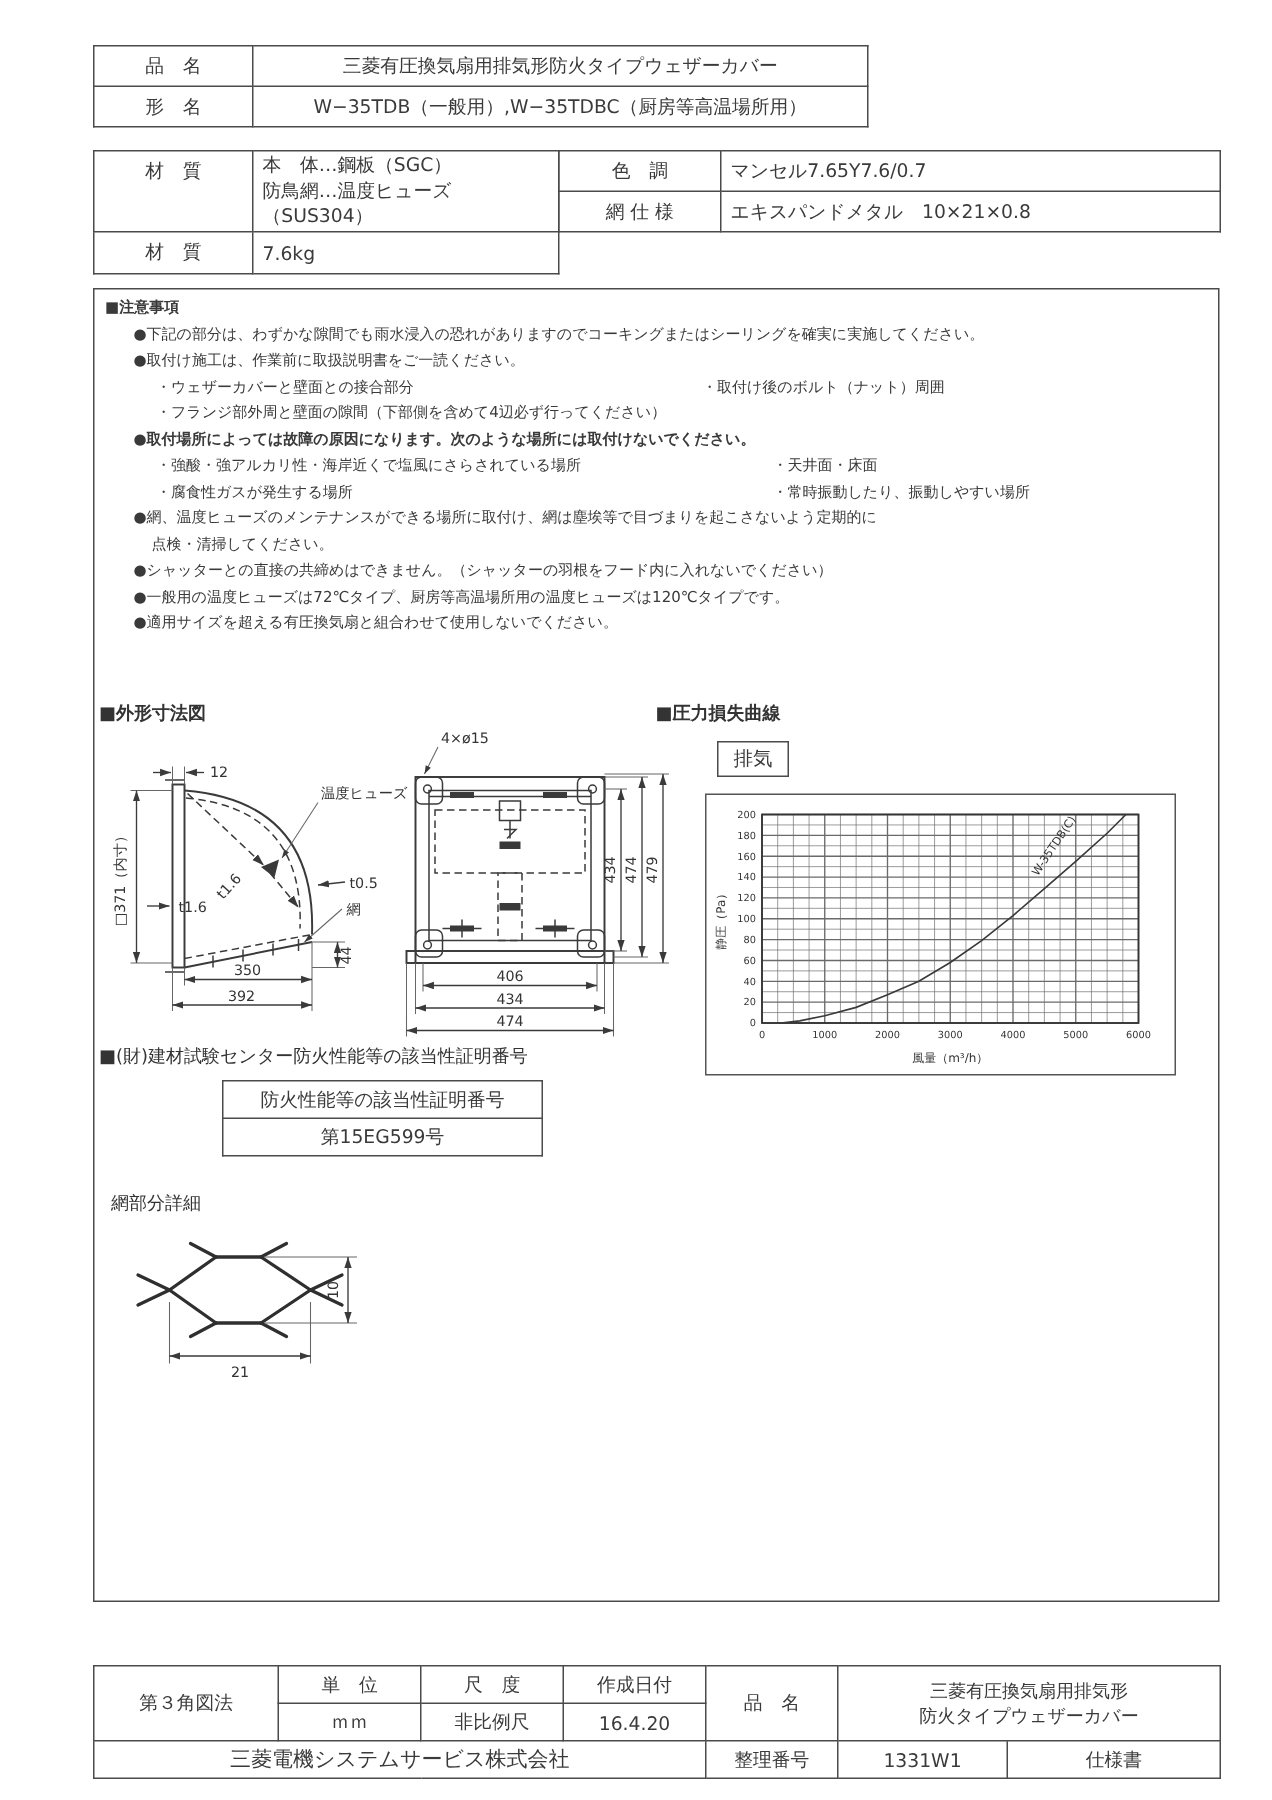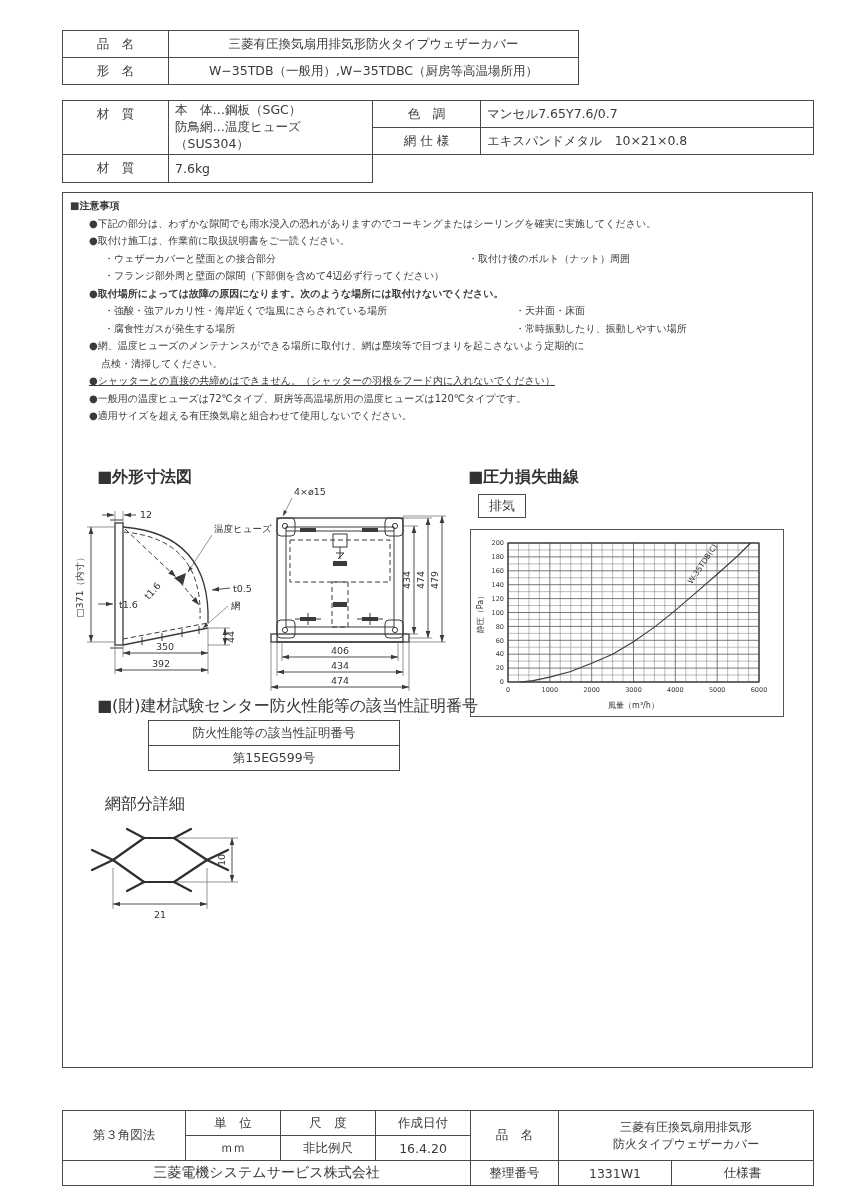--- a/index.html
+++ b/index.html
@@ -5,21 +5,21 @@
   html,body{margin:0;padding:0;background:#e8e8e8;}
   .page{position:relative;width:848px;height:1200px;background:#ffffff;
         font-family:"DejaVu Sans","Liberation Sans",sans-serif;color:#3a3a3a;overflow:hidden;}
   table.tbl{position:absolute;border-collapse:collapse;table-layout:fixed;}
   table.tbl td{border:1.6px solid #4a4a4a;font-size:12.5px;color:#3a3a3a;padding:1px 6px;vertical-align:middle;}
   td.lab{text-align:center;}
   td.val{text-align:left;padding-left:12px;}
   td.cen{text-align:center;}
   .big{font-size:14.5px;}
   .main-box{position:absolute;left:62px;top:192px;width:751px;height:876px;border:1.7px solid #4a4a4a;box-sizing:border-box;}
-  .sec-title{position:absolute;font-size:16px;font-weight:bold;color:#333;margin-left:31px;}
+  .sec-title{position:absolute;font-size:12px;font-weight:bold;color:#333;}
   .notes{position:absolute;left:66px;top:197px;width:744px;font-size:10px;line-height:17.5px;color:#3a3a3a;}
   .notes .nt{font-weight:bold;padding-left:4px;}
   .note-line{white-space:nowrap;}
   .exhaust-box{position:absolute;left:478px;top:494px;border:1.6px solid #4a4a4a;padding:2px 10px;font-size:13px;color:#3a3a3a;}
   .chart-frame{position:absolute;left:470px;top:529px;width:314px;height:188px;border:1.2px solid #555;box-sizing:border-box;}
   .cert-table td{font-size:12px;text-align:center;}
   svg .out{fill:none;stroke:#3a3a3a;stroke-width:1.3;}
   svg .thin{fill:none;stroke:#3a3a3a;stroke-width:1;}
   svg .dash{stroke-dasharray:5 3;}
   svg .dl{stroke:#3a3a3a;stroke-width:0.9;fill:none;}
@@ -97,21 +97,21 @@
     <div id="notes-list">
         <div class="note-line" style="padding-left: 23px;">●下記の部分は、わずかな隙間でも雨水浸入の恐れがありますのでコーキングまたはシーリングを確実に実施してください。</div>
         <div class="note-line" style="padding-left: 23px;">●取付け施工は、作業前に取扱説明書をご一読ください。</div>
         <div class="note-line" style="padding-left: 38px;"><span style="display: inline-block; width: 364px;">・ウェザーカバーと壁面との接合部分</span><span>・取付け後のボルト（ナット）周囲</span></div>
         <div class="note-line" style="padding-left: 38px;">・フランジ部外周と壁面の隙間（下部側を含めて4辺必ず行ってください）</div>
         <div class="note-line" style="padding-left: 23px; font-weight: bold;">●取付場所によっては故障の原因になります。次のような場所には取付けないでください。</div>
         <div class="note-line" style="padding-left: 38px;"><span style="display: inline-block; width: 411px;">・強酸・強アルカリ性・海岸近くで塩風にさらされている場所</span><span>・天井面・床面</span></div>
         <div class="note-line" style="padding-left: 38px;"><span style="display: inline-block; width: 411px;">・腐食性ガスが発生する場所</span><span>・常時振動したり、振動しやすい場所</span></div>
         <div class="note-line" style="padding-left: 23px;">●網、温度ヒューズのメンテナンスができる場所に取付け、網は塵埃等で目づまりを起こさないよう定期的に</div>
         <div class="note-line" style="padding-left: 35px;">点検・清掃してください。</div>
-        <div class="note-line" style="padding-left: 23px; text-decoration: underline;">●シャッターとの直接の共締めはできません。（シャッターの羽根をフード内に入れないでください）</div>
+        <div class="note-line" style="padding-left: 23px;">●シャッターとの直接の共締めはできません。（シャッターの羽根をフード内に入れないでください）</div>
         <div class="note-line" style="padding-left: 23px;">●一般用の温度ヒューズは72℃タイプ、厨房等高温場所用の温度ヒューズは120℃タイプです。</div>
         <div class="note-line" style="padding-left: 23px;">●適用サイズを超える有圧換気扇と組合わせて使用しないでください。</div>
       </div>
   </div>
 
   <div class="sec-title" style="left:66px;top:467px;">■外形寸法図</div>
   <div class="sec-title" style="left:437px;top:467px;">■圧力損失曲線</div>
   <div class="exhaust-box">排気</div>
 
   <svg id="side-view" style="position:absolute;left:62px;top:482px;" width="360" height="235" viewBox="0 0 360 235">
@@ -310,21 +310,21 @@
         <text x="33" y="29.09999999999999" text-anchor="end" class="tick">180</text>
         <text x="33" y="15.2" text-anchor="end" class="tick">200</text>
         <text x="162.5" y="178" text-anchor="middle" class="axis">風量（m³/h）</text>
         <text x="12" y="82.5" text-anchor="middle" class="axis" transform="rotate(-90 12 82.5)">静圧（Pa）</text>
         <polyline points="49.55,152 62.1,150.61 78.83333333333333,147.135 99.75,141.575 120.66666666666666,133.235 141.58333333333334,124.2 162.5,111.69 183.41666666666669,97.095 204.33333333333331,80.41499999999999 225.25,62.345 246.16666666666669,44.27499999999999 267.0833333333333,25.50999999999999 279.6333333333333,13" fill="none" stroke="#3a3a3a" stroke-width="1.1"></polyline>
         <text x="233.61666666666667" y="35.24000000000001" text-anchor="middle" class="curve-label" transform="rotate(-56 233.61666666666667 35.24000000000001)">W-35TDB(C)</text>
       </svg>
   </div>
 
   <div class="sec-title" style="left:66px;top:696px;font-weight:normal;">■(財)建材試験センター防火性能等の該当性証明番号</div>
-  <table class="tbl cert-table" style="left:148px;top:720px;width:252px;">
+  <table class="tbl cert-table" style="left:148px;top:720px;width:214px;">
     <tbody>
         <tr style="height:25px">
           <td>防火性能等の該当性証明番号</td>
         </tr>
     <tr style="height:25px">
           <td>第15EG599号</td>
         </tr>
   </tbody>
     </table>
 

